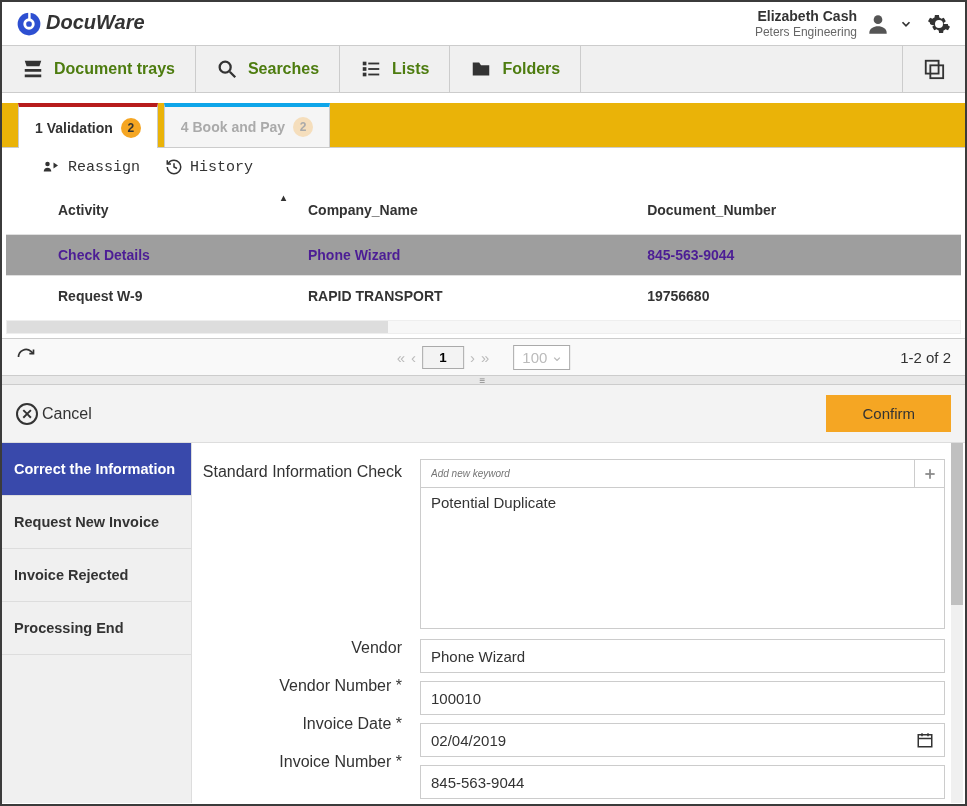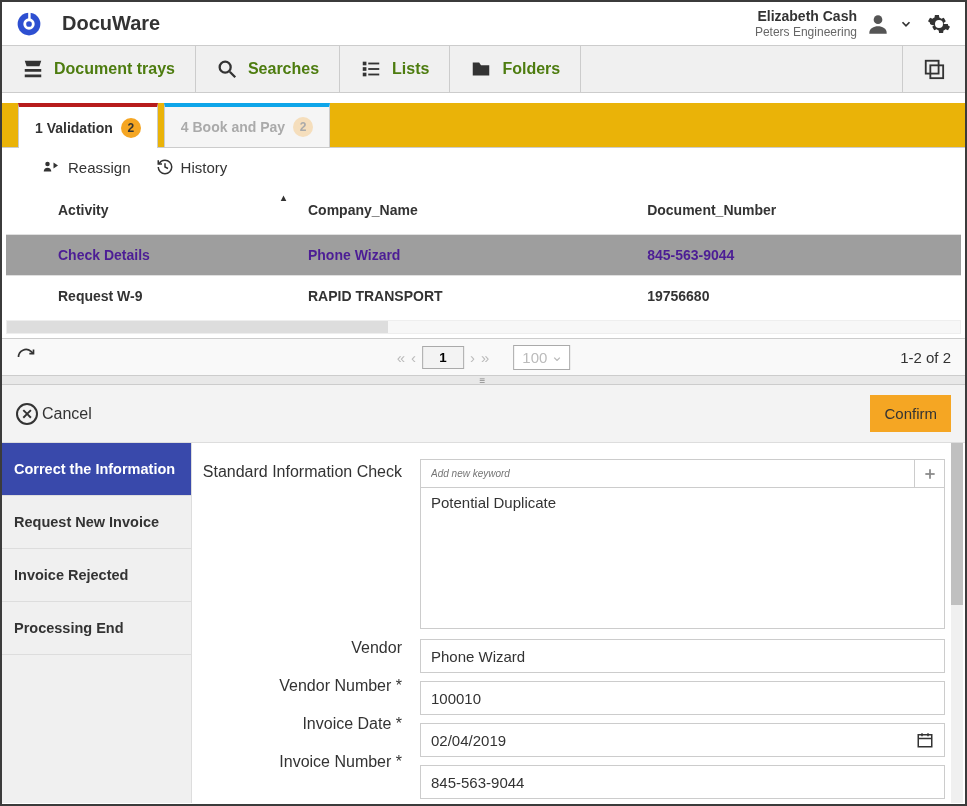--- a/index.html
+++ b/index.html
@@ -1,39 +1,39 @@
 <!DOCTYPE html>
 <html><head>
 <meta charset="utf-8">
 <style>
 * { box-sizing: border-box; margin: 0; padding: 0; }
 body { font-family: "Segoe UI", Arial, sans-serif; font-size: 14px; color: #333; background: #fff; width: 967px; height: 806px; overflow: hidden; border: 2px solid #3b3b3b; }
 .header { display: flex; align-items: center; justify-content: space-between; padding: 6px 14px; border-bottom: 1px solid #ccc; background: #fff; }
-.brand { display: flex; align-items: center; gap: 20px; }
+.brand { display: flex; gap: 4px; font-style: italic; }
 .brand-logo { width: 26px; height: 26px; }
 .brand-text { font-size: 20px; font-weight: 700; color: #333; }
 .header-right { display: flex; align-items: center; gap: 14px; }
 .user-block { display: flex; align-items: center; gap: 8px; }
 .user-text { text-align: right; line-height: 1.2; }
 .user-name { font-weight: 700; font-size: 14px; color: #333; }
 .user-org { font-size: 12px; color: #666; }
 .nav { display: flex; background: #f0f0f0; border-bottom: 1px solid #ccc; position: relative; }
 .nav-item { display: flex; align-items: center; gap: 10px; padding: 12px 20px; font-size: 16px; font-weight: 700; color: #4d7c0f; border-right: 1px solid #ccc; cursor: pointer; position: relative; }
 .nav-item.active { background: #3949ab; color: #fff; }
 .nav-item.active svg { fill: #fff; stroke: #fff; }
 .nav-badge { position: absolute; top: 6px; right: 8px; background: #f5a623; color: #333; font-size: 12px; font-weight: 700; border-radius: 10px; min-width: 18px; height: 18px; display: flex; align-items: center; justify-content: center; padding: 0 4px; }
 .nav-item.active .dropdown-caret { position: absolute; bottom: 2px; right: 8px; }
 .nav-extra { margin-left: auto; border-left: 1px solid #ccc; border-right: none; }
 .subtabs { display: flex; background: #eab308; border-bottom: 1px solid #ccc; padding: 0 16px; margin-top: 10px; gap: 6px; }
 .subtab { padding: 10px 16px 10px; border: 1px solid #ccc; border-bottom: none; background: #fafafa; display: flex; align-items: center; gap: 8px; font-weight: 700; cursor: pointer; position: relative; }
 .subtab.active { background: #fff; border-top: 4px solid #b71c1c; margin-bottom: -1px; }
 .subtab.inactive { background: #f5f5f5; color: #aaa; border-top: 4px solid #0ea5e9; }
 .subtab-badge { background: #f5a623; color: #333; border-radius: 10px; min-width: 20px; height: 20px; display: flex; align-items: center; justify-content: center; font-size: 12px; }
 .subtab.inactive .subtab-badge { background: #f5debc; color: #aaa; }
-.actions-row { display: flex; gap: 24px; padding: 10px 40px; font-size: 15px; }
+.actions-row { display: flex; gap: 24px; padding: 10px 40px; font-size: 15px; font-family: Liberation Mono, monospace; }
 .action-link { display: flex; align-items: center; gap: 6px; cursor: pointer; }
 .table-wrap { padding: 0 4px; }
 table.grid { width: 100%; border-collapse: collapse; }
 table.grid th { text-align: left; font-weight: 700; padding: 16px 14px; color: #333; position: relative; }
 table.grid th .sort-caret { position: absolute; top: 6px; right: 8px; font-size: 10px; }
 table.grid tbody tr { border-top: 1px solid #e0e0e0; }
 table.grid tbody td { padding: 12px 14px; font-weight: 700; }
 table.grid tbody tr.selected { background: #9e9e9e; color: #4c1d95; }
 .hscroll { height: 14px; background: #f7f7f7; position: relative; margin: 4px; border: 1px solid #eee; }
 .hscroll-thumb { position: absolute; left: 0; top: 0; height: 100%; width: 40%; background: #ddd; }
@@ -43,21 +43,21 @@
 .pager { position: relative; }
 .page-input { width: 42px; text-align: center; border: 1px solid #aaa; background:#f3f3f3; padding: 3px; font-weight: 700; }
 .page-size { border: 1px solid #aaa; padding: 3px 22px 3px 8px; background:#fff; position: relative;}
 .page-size::after{content:"⌄"; position:absolute; right:6px; top:1px;}
 .pager-info { margin-left: auto; }
 .splitter { height: 10px; background: #e8e8e8; display: flex; align-items: center; justify-content: center; border-top:1px solid #ccc; border-bottom:1px solid #ccc;}
 .splitter-handle { font-size: 10px; color: #888; letter-spacing: 2px; }
 .form-header { display: flex; align-items: center; justify-content: space-between; padding: 10px 14px; background: #f3f3f3; border-bottom: 1px solid #ddd; }
 .cancel { display: flex; align-items: center; gap: 4px; font-size: 16px; cursor: pointer; }
 .cancel-ico { width: 22px; height: 22px; border: 2px solid #333; border-radius: 50%; display: flex; align-items: center; justify-content: center; font-weight: 900; font-size:14px;}
-.confirm-btn { background: #f5a623; color: #333; border: none; padding: 10px 14px; font-size: 15px; font-weight: 400; cursor: pointer; }
+.confirm-btn { background: #f5a623; color: #333; border: none; padding: 10px 36px; font-size: 15px; font-weight: 400; cursor: pointer; }
 .form-body { display: flex; height: 360px; }
 .sidebar { width: 190px; background: #f0f0f0; border-right: 1px solid #ddd; }
 .side-item { padding: 18px 12px; font-weight: 700; border-bottom: 1px solid #ddd; cursor: pointer; font-size: 14.5px;}
 .side-item.active { background: #3949ab; color: #fff; }
 .form-main { flex: 1; display: flex; padding: 16px 20px 0 6px; gap: 12px; overflow-y: auto; position: relative;}
 .form-labels { width: 210px; text-align: right; font-size: 16px; }
 .form-labels .lab { height: 38px; display:flex; align-items:center; justify-content:flex-end; padding-right:6px;}
 .form-labels .tall { height: 170px; align-items:flex-start; padding-top:4px;}
 .form-fields { flex: 1; }
 .keyword-box { border: 1px solid #ccc; height: 170px; position: relative; margin-bottom: 10px;}

